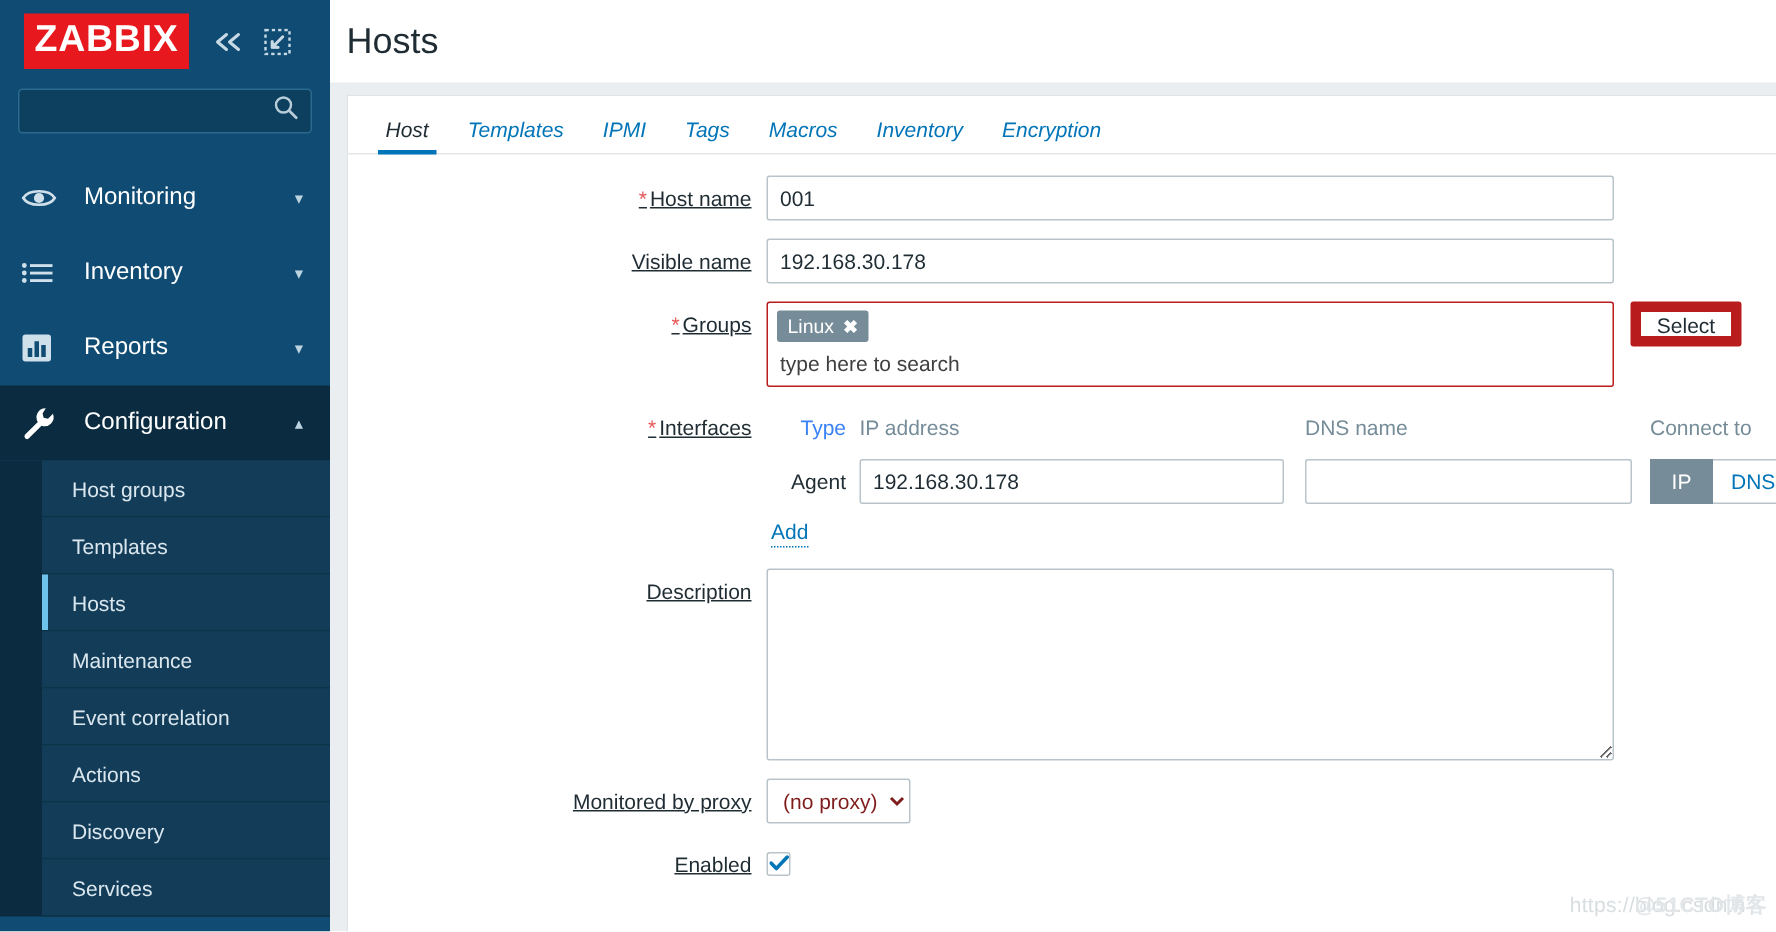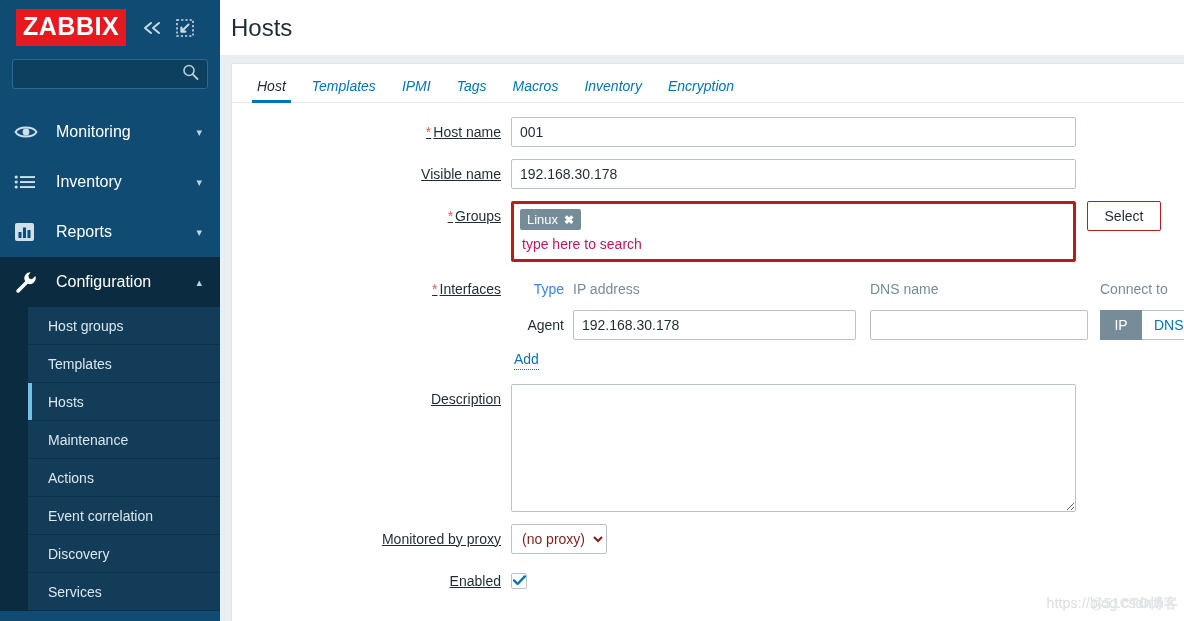--- a/index.html
+++ b/index.html
@@ -229,21 +229,21 @@
     font-size: 14px;
     color: #1f2c33;
     outline: none;
     background: #ffffff;
     font-family: "Liberation Sans", sans-serif;
   }
 
   .multiselect {
     width: 565px;
     min-height: 55px;
-    border: 3px solid #b91c1c;
+    border: 1px solid #b91c1c;
     border-radius: 2px;
     padding: 5px 6px;
     background: #ffffff;
   }
   .chip {
     display: inline-flex;
     align-items: center;
     gap: 6px;
     background: #768d99;
     color: #ffffff;
@@ -251,28 +251,28 @@
     border-radius: 2px;
     padding: 3px 7px;
   }
   .chip-x {
     font-size: 12px;
     font-weight: bold;
     cursor: pointer;
     line-height: 1;
   }
   .ms-placeholder {
-    color: #be185d;
+    color: #404040;
     font-size: 14px;
     padding: 6px 2px 2px 2px;
   }
   .btn {
     height: 30px;
     min-width: 74px;
-    border: 1px solid #b91c1c;
+    border: 7px solid #b91c1c;
     background: #ffffff;
     color: #1f2c33;
     font-size: 14px;
     border-radius: 2px;
     cursor: pointer;
     margin-left: 11px;
     font-family: "Liberation Sans", sans-serif;
   }
 
   
@@ -483,24 +483,24 @@
           <div class="sub-item">
             <span>Templates</span>
           </div>
           <div class="sub-item active">
             <span>Hosts</span>
           </div>
           <div class="sub-item">
             <span>Maintenance</span>
           </div>
           <div class="sub-item">
+            <span>Event correlation</span>
+          </div>
+          <div class="sub-item">
             <span>Actions</span>
-          </div>
-          <div class="sub-item">
-            <span>Event correlation</span>
           </div>
           <div class="sub-item">
             <span>Discovery</span>
           </div>
           <div class="sub-item">
             <span>Services</span>
           </div>
         </div>
       </div>
 

